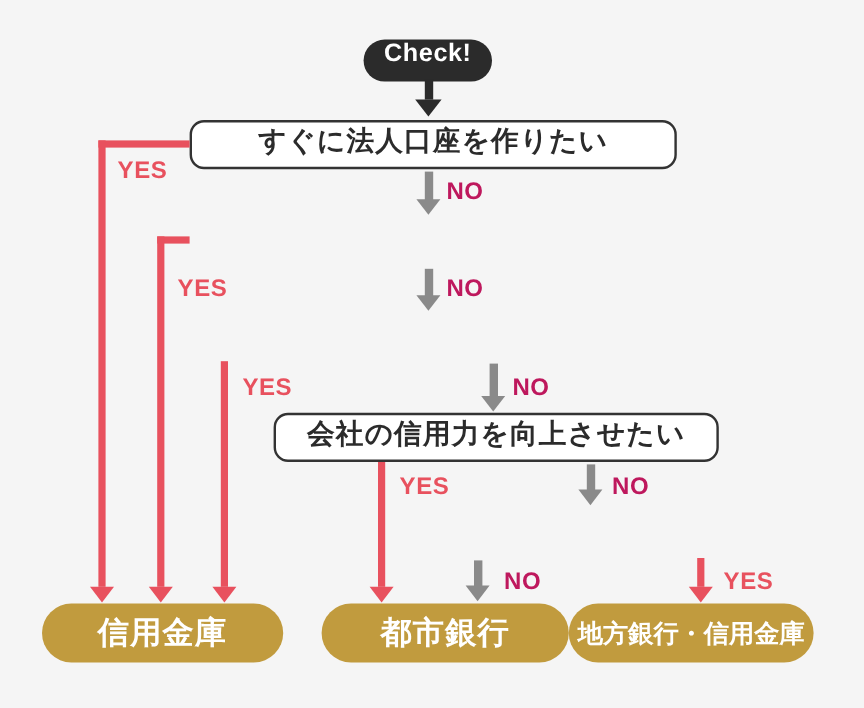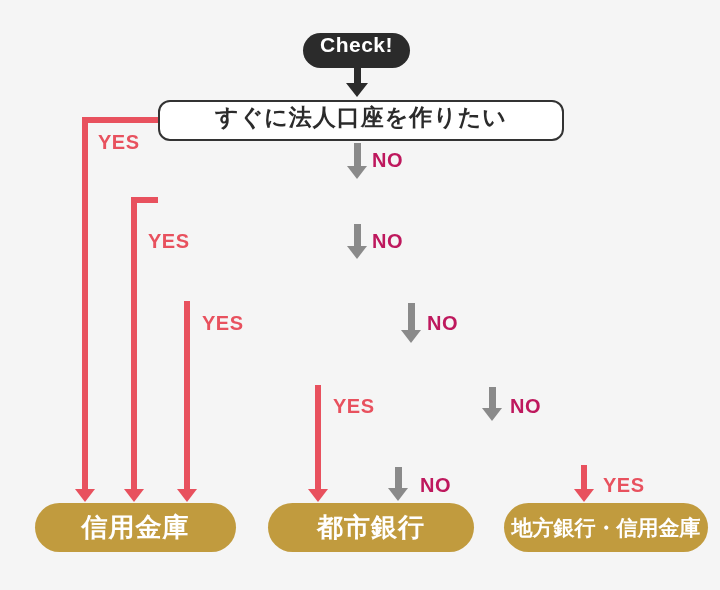--- a/index.html
+++ b/index.html
@@ -36,21 +36,21 @@
 
   
   .pill{
     position:absolute;top:503px;height:49px;
     background:#c19b3e;border-radius:25px;
     display:flex;align-items:center;justify-content:center;
     color:#ffffff;font-weight:bold;font-size:26px;letter-spacing:1px;
   }
   #pill1{left:35px;width:201px;}
   #pill2{left:268px;width:206px;font-family:Liberation Serif, serif;}
-  #pill3{left:504px;width:204px;font-size:21px;letter-spacing:0;}
+  #pill3{left:474px;width:204px;font-size:21px;letter-spacing:0;}
 
   
   .seg{position:absolute;}
   .red{background:#e8515e;}
   .gray{background:#8a8a8a;}
   .dark{background:#2b2b2b;}
 
   
   .head{
     position:absolute;width:0;height:0;
@@ -75,20 +75,23 @@
 <div id="stage">
 
   <div class="check-badge">
     <span>Check!</span>
   </div>
   <div class="seg dark" style="left:354px;top:66px;width:7px;height:17px;"></div>
   <div class="head dark-h" style="left:346px;top:83px;"></div>
 
   <div class="qbox" id="q1">
     <span>すぐに法人口座を作りたい</span>
+  </div>
+  <div class="qbox" id="q4">
+    <span>会社の信用力を向上させたい</span>
   </div>
 
   <div class="seg gray" style="left:354px;top:143px;width:7px;height:24px;"></div>
   <div class="head gray-h" style="left:347px;top:166px;"></div>
   <span class="lbl no" style="left:372px;top:150px;">NO</span>
 
   <div class="seg gray" style="left:354px;top:224px;width:7px;height:23px;"></div>
   <div class="head gray-h" style="left:347px;top:246px;"></div>
   <span class="lbl no" style="left:372px;top:231px;">NO</span>
 

